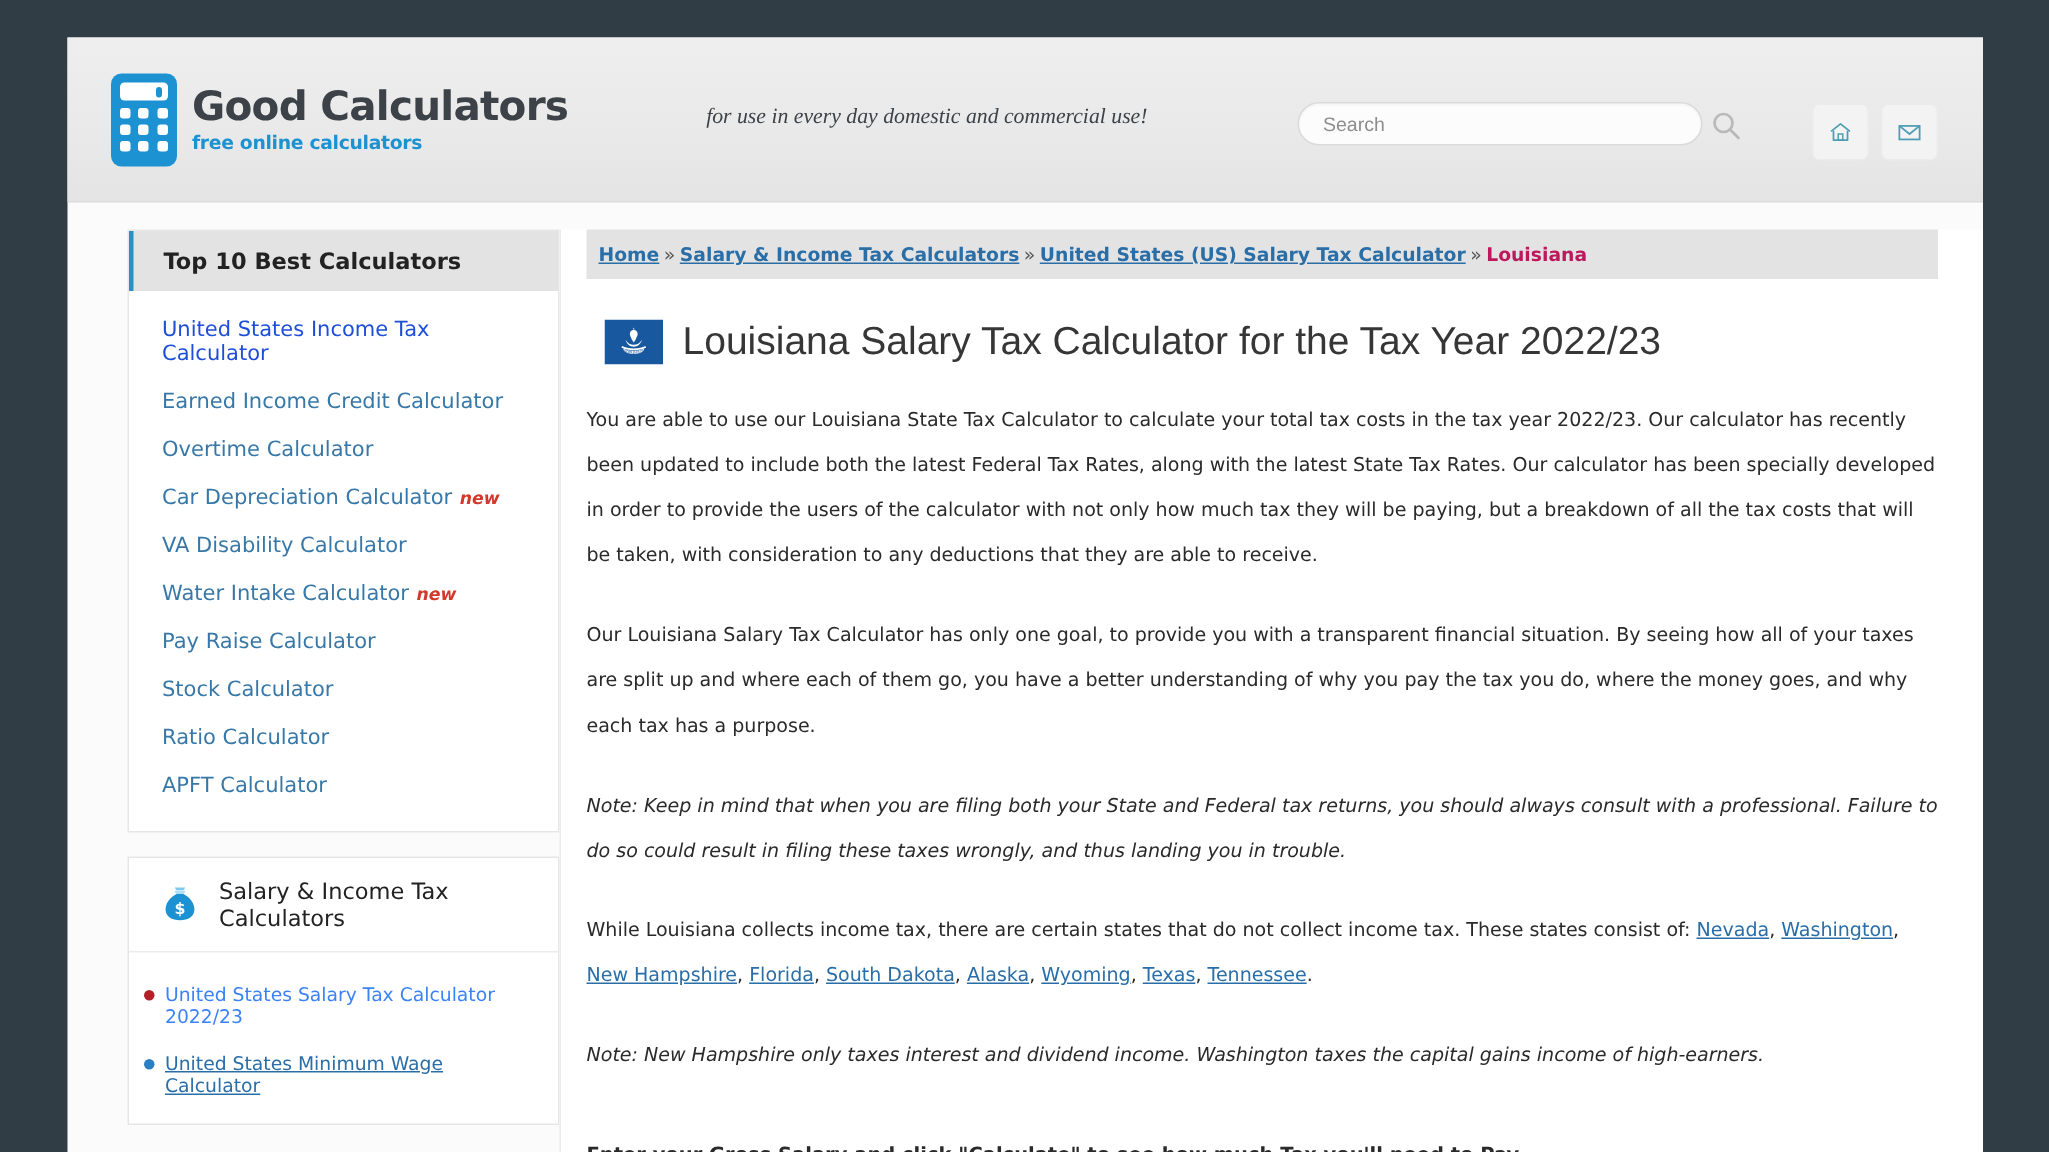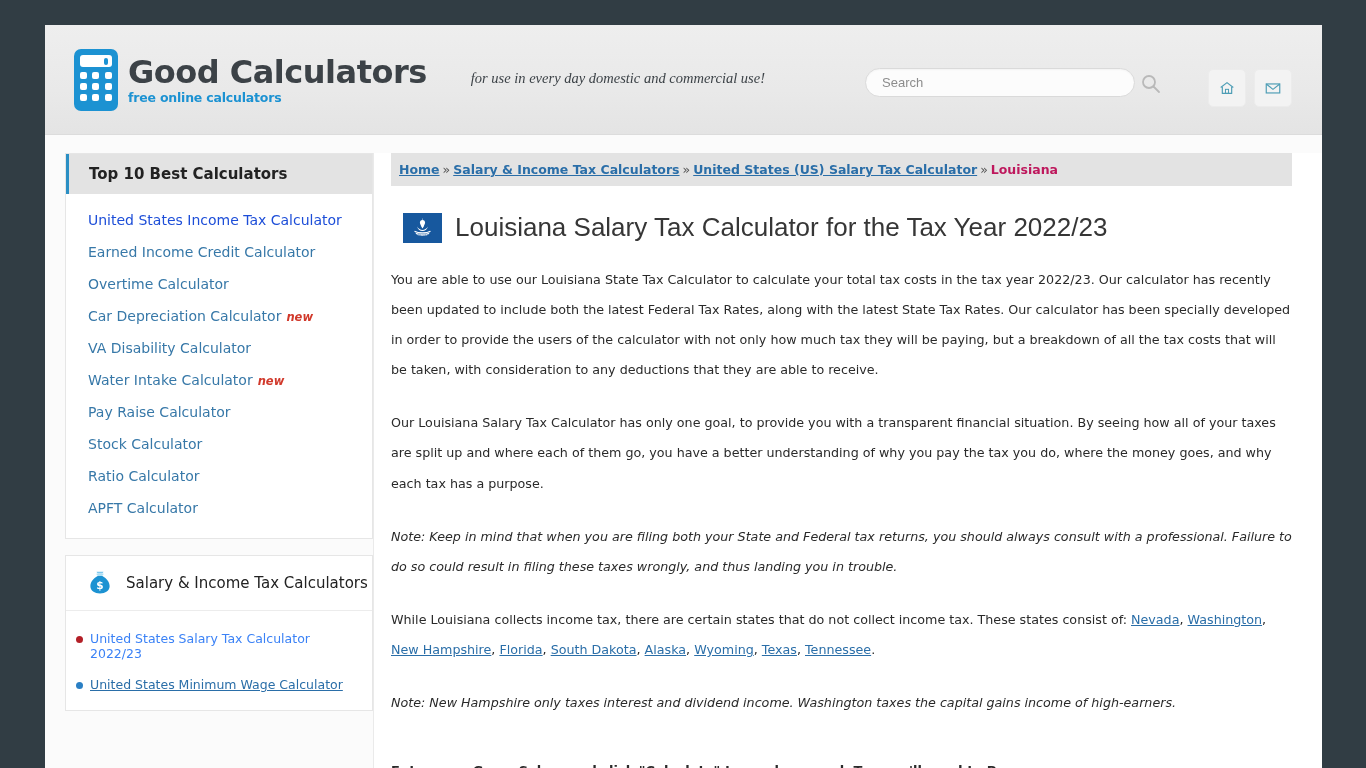--- a/index.html
+++ b/index.html
@@ -53,21 +53,21 @@
     position: absolute; left: 6px; top: 23px;
     width: 32px;
     display: grid; grid-template-columns: repeat(3, 1fr);
     grid-gap: 4px 5px;
   }
   .calc-keys i { display: block; width: 7px; height: 7px; background: #fff; border-radius: 2px; }
 
   .logo-text { margin-left: 10px; line-height: 1; }
   .logo-title {
     font-family: "DejaVu Sans", sans-serif;
-    font-size: 32px; font-weight: bold;
+    font-size: 27px; font-weight: bold;
     color: #3c4247; letter-spacing: -0.5px;
   }
   .logo-sub {
     font-family: "DejaVu Sans", sans-serif;
     font-size: 12.5px; font-weight: bold;
     color: #1c92d2; margin-top: 4px; letter-spacing: -0.2px;
   }
 
   .tagline {
     position: absolute; left: 300px; top: 40px;
@@ -108,21 +108,21 @@
     border: 1px solid #ececec;
     border-radius: 5px;
     display: flex; align-items: center; justify-content: center;
     cursor: pointer;
   }
 
   
   .body-cols { display: flex; align-items: flex-start; padding: 18px 0 0 0; }
 
   
-  .sidebar { width: 328px; flex: 0 0 328px; padding-left: 20px; }
+  .sidebar { width: 328px; flex: 0 0 328px; padding-left: 40px; }
   .side-card {
     background: #fff;
     border: 1px solid #e6e6e6;
     margin-bottom: 16px;
   }
   .side-card-head {
     background: #e3e3e3;
     border-left: 3px solid #2b8fc4;
     padding: 11px 0 11px 20px;
     font-size: 15px; font-weight: bold; color: #222;

